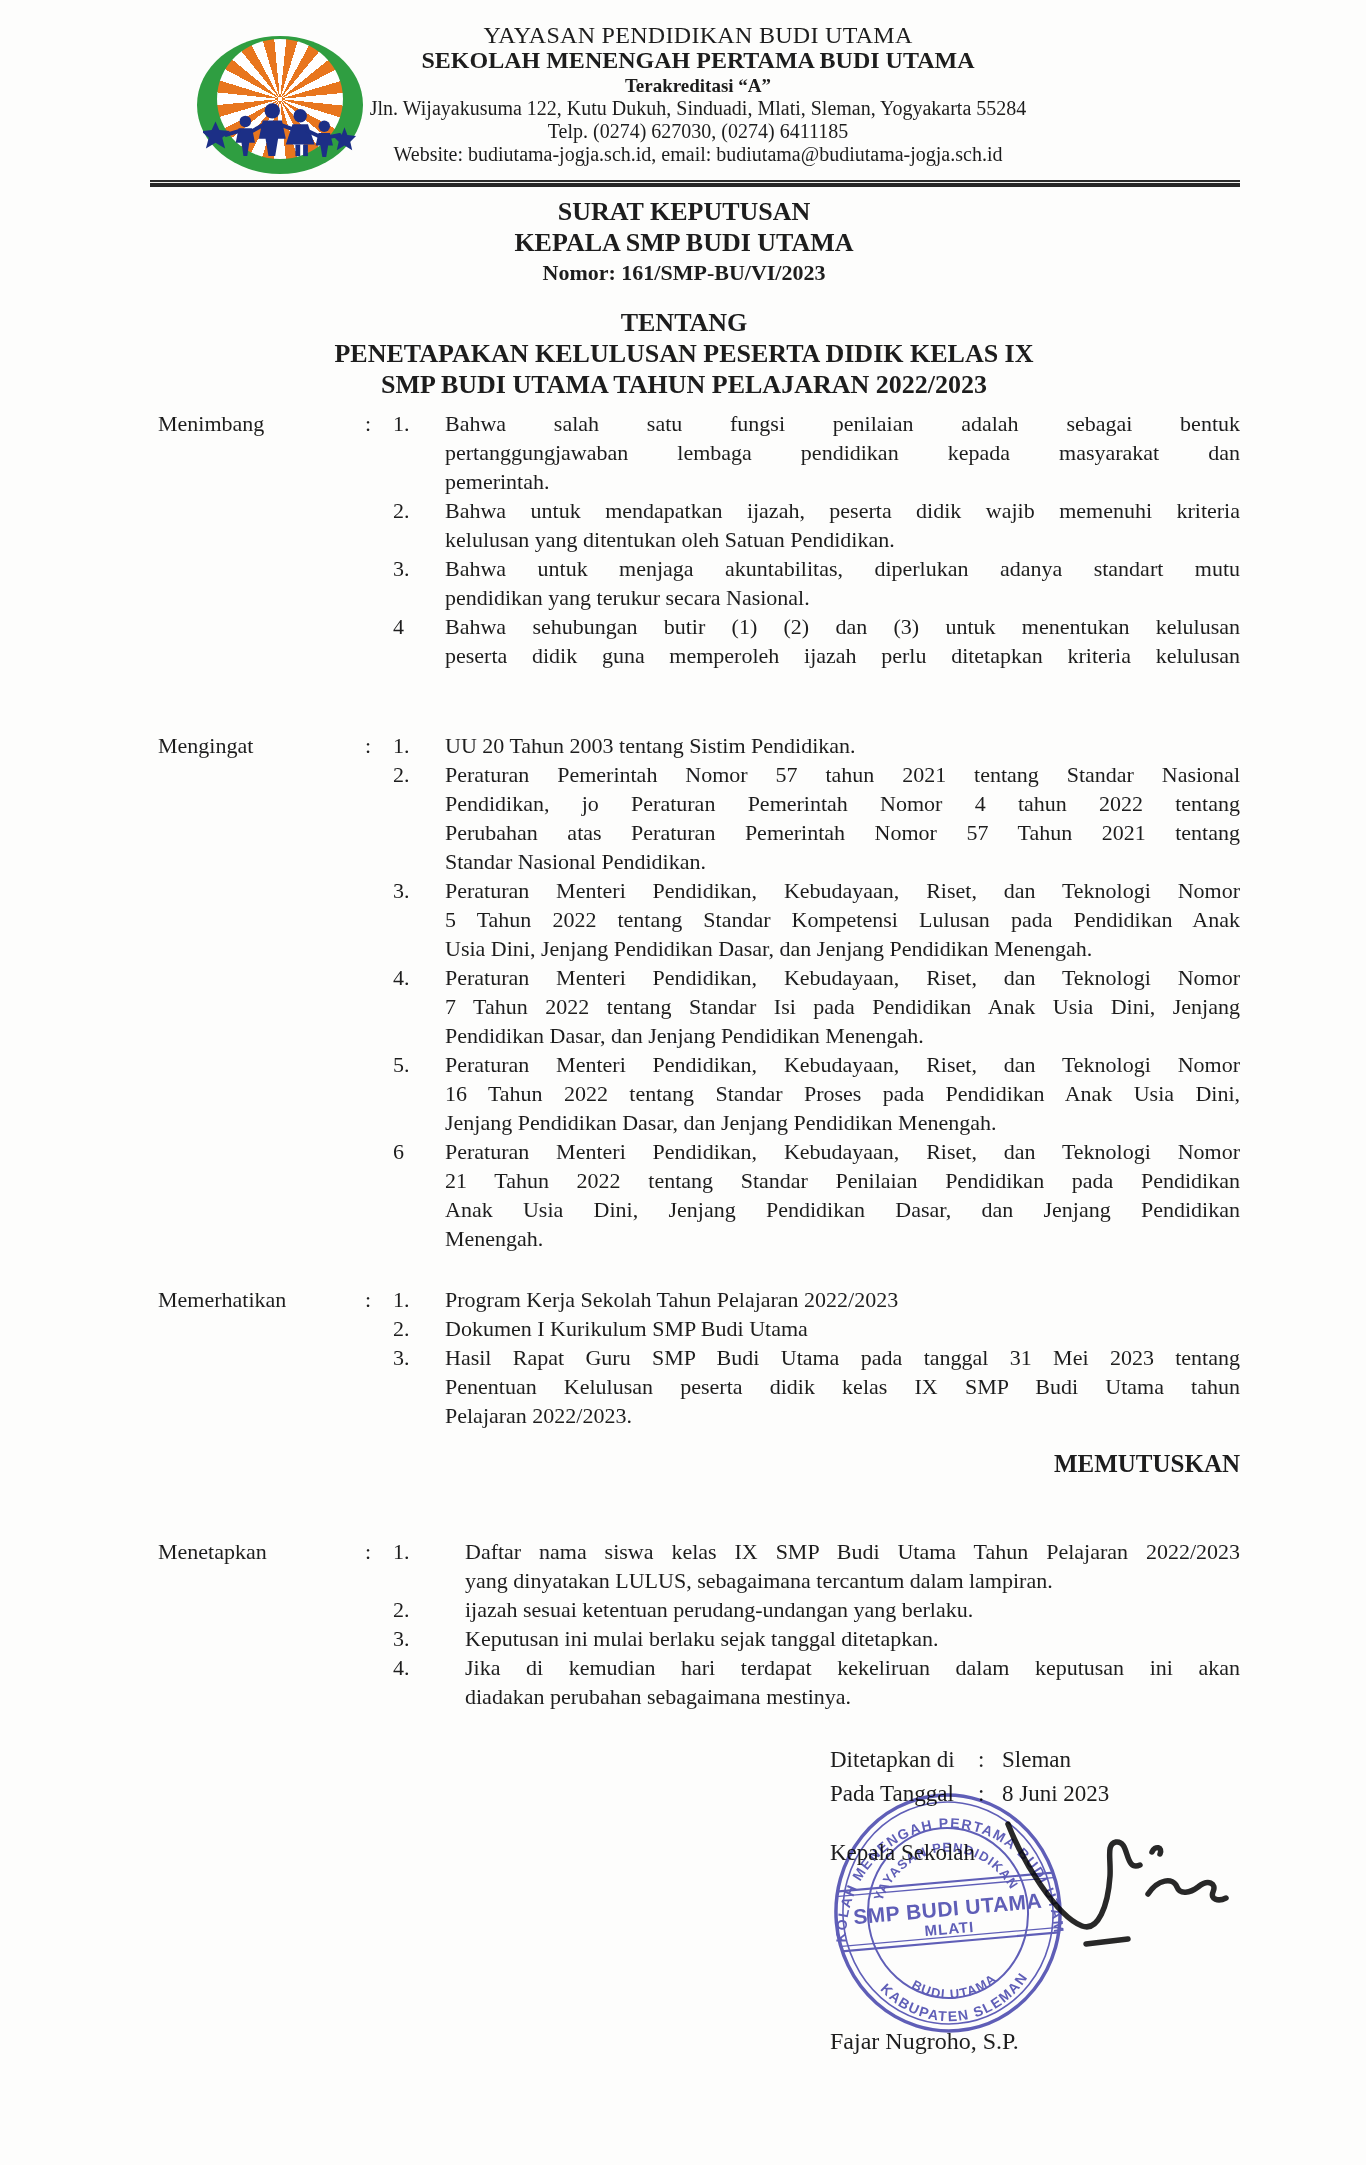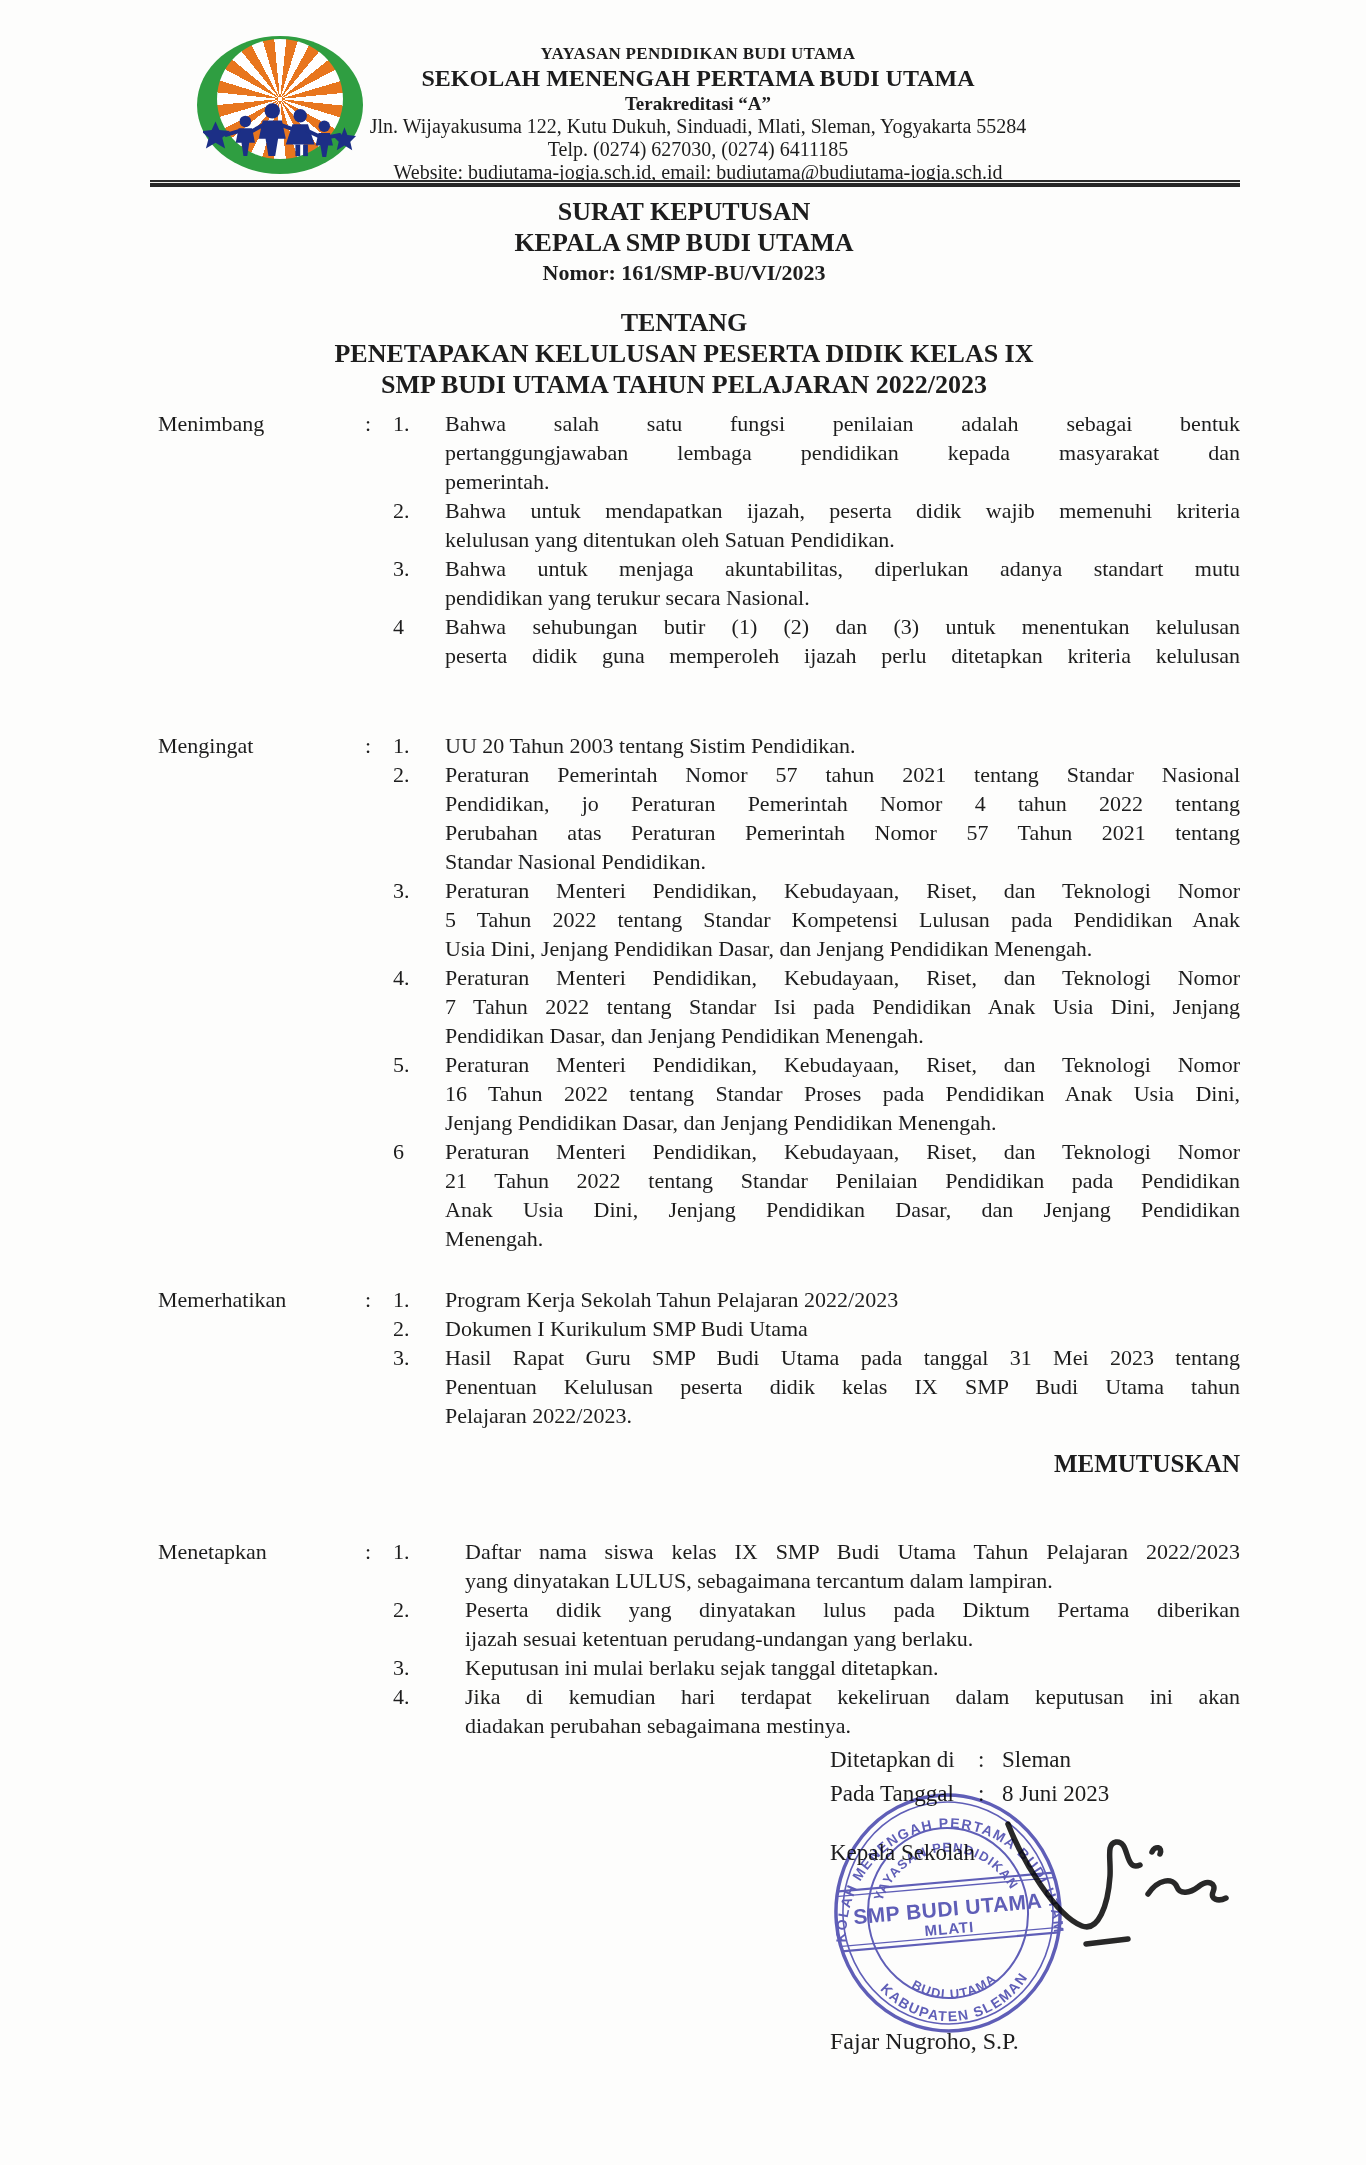--- a/index.html
+++ b/index.html
@@ -4,21 +4,21 @@
 <style>
   html,body { margin:0; padding:0; background:#e9e9e9; }
   .page {
     position:relative; width:1366px; height:2165px; margin:0 auto;
     background:#fdfdfc; color:#1d1d1d; overflow:hidden;
     font-family:"Liberation Serif","DejaVu Serif",serif;
   }
 
   
   .letterhead-text { position:absolute; left:30px; right:0; top:24px; text-align:center; }
-  .lh-foundation { font-size:17px; font-weight:bold; line-height:23px; letter-spacing:.3px;margin-top:18px; }
+  .lh-foundation { font-size:24px; font-weight:normal; line-height:23px; letter-spacing:.3px; }
   .lh-school     { font-size:24px; font-weight:bold; line-height:27px; }
   .lh-accred     { font-size:19px; font-weight:bold; line-height:23px; }
   .lh-line       { font-size:20px; line-height:23px; }
 
   .logo { position:absolute; left:197px; top:36px; width:166px; height:138px; }
   .logo-green { position:absolute; inset:0; background:#2f9e41; border-radius:50%; }
   .logo-burst {
     position:absolute; left:20px; top:3px; width:126px; height:120px; border-radius:50%;
     background:repeating-conic-gradient(from 6deg, #e8761e 0deg 11deg, #ffffff 11deg 22.5deg);
   }
@@ -238,21 +238,20 @@
       <div class="item">
         <span class="num">1.</span>
         <div class="txt">
             <div class="tline tline-j">Daftar nama siswa kelas IX SMP Budi Utama Tahun Pelajaran 2022/2023</div>
             <div class="tline">yang dinyatakan LULUS, sebagaimana tercantum dalam lampiran.</div>
           </div>
       </div>
       <div class="item">
         <span class="num">2.</span>
         <div class="txt">
-            <div class="tline tline-j">Peserta didik yang dinyatakan lulus pada Diktum Pertama diberikan</div>
             <div class="tline">ijazah sesuai ketentuan perudang-undangan yang berlaku.</div>
           </div>
       </div>
       <div class="item">
         <span class="num">3.</span>
         <div class="txt">
             <div class="tline">Keputusan ini mulai berlaku sejak tanggal ditetapkan.</div>
           </div>
       </div>
       <div class="item">

